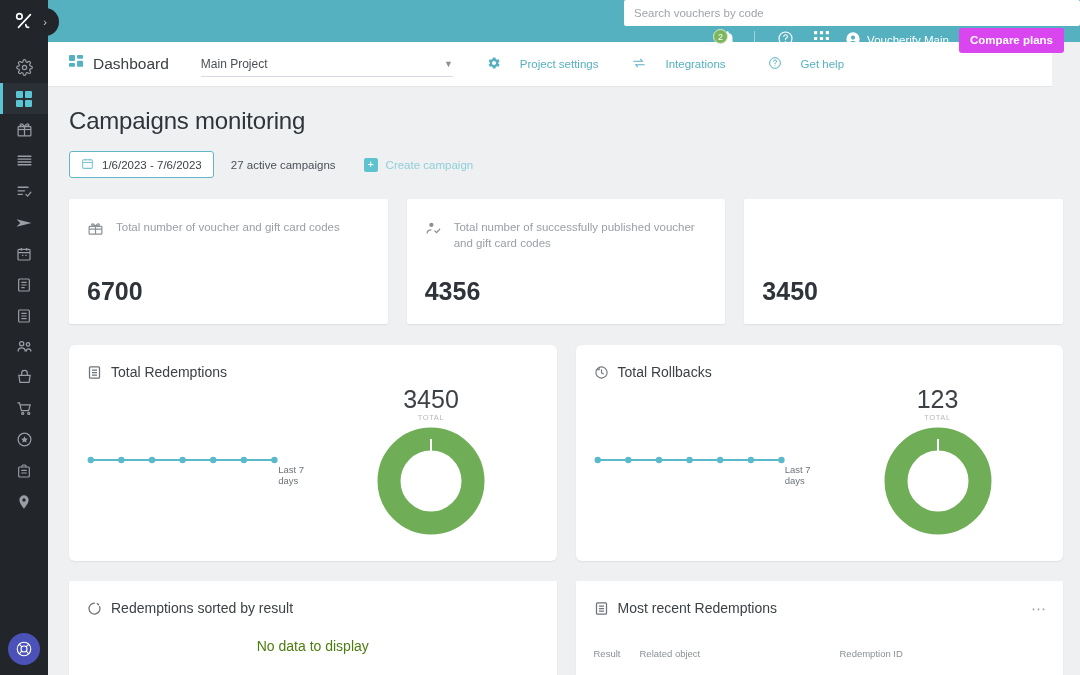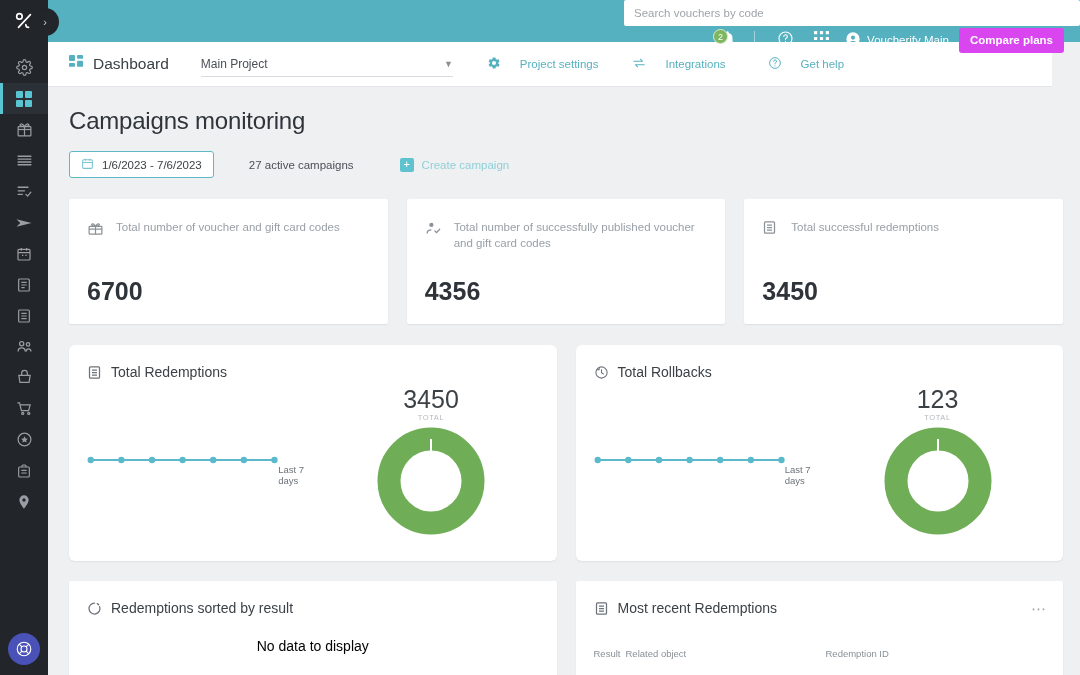--- a/index.html
+++ b/index.html
@@ -140,21 +140,20 @@
     overflow: hidden;
   }
   .page-title {
     margin: 20px 0 0 21px;
     font-size: 24px; font-weight: normal; color: #2f343a;
     letter-spacing: -0.2px;
   }
   .toolbar {
     display: flex; align-items: center;
     margin: 16px 0 0 21px;
-    gap: 18px;
   }
   .daterange {
     display: flex; align-items: center; gap: 8px;
     height: 27px; padding: 0 11px;
     background: #fff; border: 1px solid #5fb8c4; border-radius: 3px;
     font-size: 11.5px; color: #3c4146;
   }
   .active-campaigns { margin-left: 17px; font-size: 11.5px; color: #4b5057; }
   .create-campaign {
     display: flex; align-items: center; gap: 8px;
@@ -237,32 +236,32 @@
     margin: 20px 0 0 21px; width: 994px;
   }
   .bottom-card {
     flex: 1;
     background: #fff; border-radius: 2px;
     box-shadow: 0 1px 2px rgba(0,0,0,.07);
     position: relative; padding: 19px 18px;
     height: 180px;
   }
   .nodata {
-    text-align: center; color: #000000; font-size: 14px;
+    text-align: center; color: #4d7c0f; font-size: 14px;
     margin-top: 22px;
   }
   .card-menu {
     position: absolute; right: 16px; top: 24px;
     color: #9aa0a7; font-size: 15px; letter-spacing: 1px; line-height: 8px;
   }
   .tbl-head {
     display: flex; margin-top: 32px;
     font-size: 9.5px; color: #8a9097;
   }
-  .tbl-head .c1 { width: 32px; }
+  .tbl-head .c1 { width: 46px; }
   .tbl-head .c2 { width: 200px; }
   .tbl-head .c3 { flex: 1; }
 </style>
 </head>
 <body>
 
 <div class="app">
 
   <nav class="rail">
     <div class="rail-logo">
@@ -553,29 +552,20 @@
                 <path d="M14 15.5l2.3 2.3 4.4-4.8" stroke-linecap="round"></path>
               </svg>
           </span>
           <span class="kpi-label">Total number of successfully published voucher and gift card codes</span>
         </div>
         <div class="kpi-value">4356</div>
       </div>
 
 
       <div class="kpi-card">
-        <div class="kpi-head">
-          <span class="kpi-ico">
-            <svg width="15" height="15" viewBox="0 0 24 24" fill="none" stroke="currentColor" stroke-width="2">
-                <rect x="4" y="3" width="16" height="18" rx="1.5"></rect>
-                <path d="M8 8h8M8 12h8M8 16h8"></path>
-              </svg>
-          </span>
-          <span class="kpi-label">Total successful redemptions</span>
-        </div>
         <div class="kpi-value">3450</div>
       </div>
     </section>
 
     <section class="chart-row">
 
       <div class="chart-card">
         <div class="card-title">
           <span class="t-ico">
             <svg width="15" height="15" viewBox="0 0 24 24" fill="none" stroke="currentColor" stroke-width="2">

